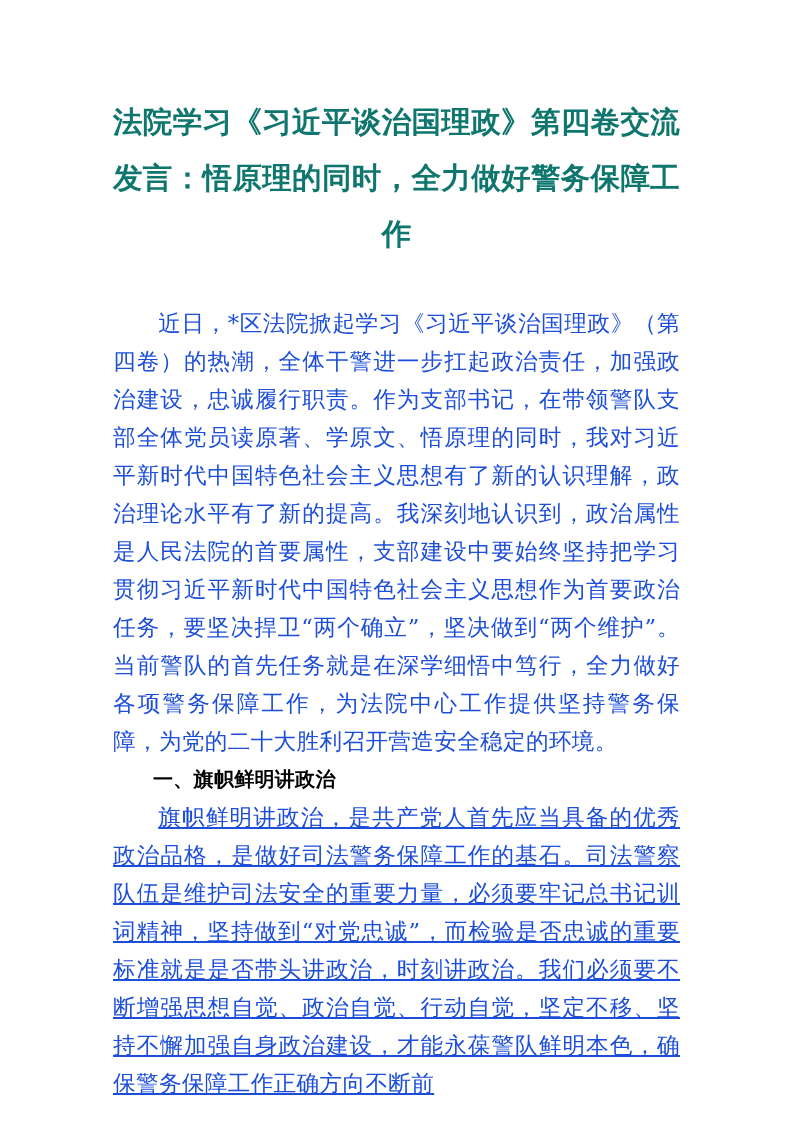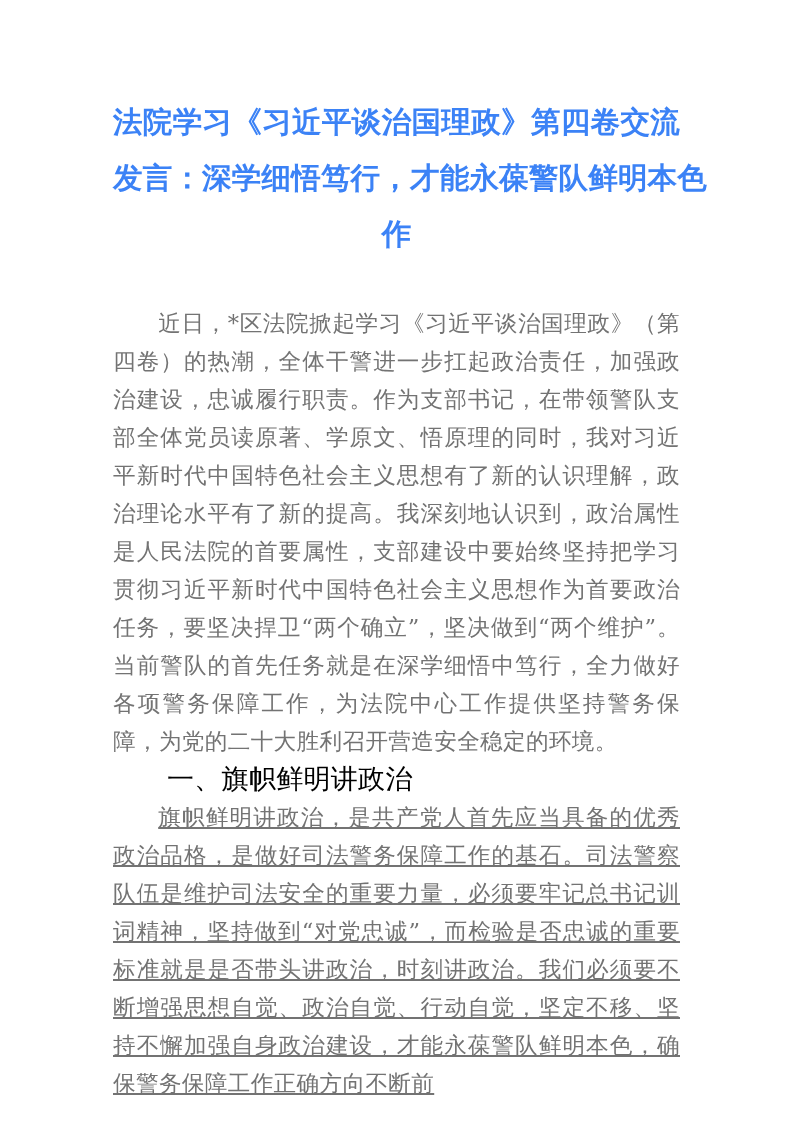--- a/index.html
+++ b/index.html
@@ -35,21 +35,21 @@
   
   .doc-title {
     margin: 0;
     padding-top: 94px;
     font-family: "DejaVu Serif", "Liberation Serif", serif;
     font-weight: bold;
     font-size: 29.5px;
     line-height: 56px;
     letter-spacing: 0.2px;
     text-align: center;
-    color: #3b82f6;
+    color: #0f766e;
     text-justify: inter-ideograph;
   }
   .doc-title .tline {
     display: block;
     white-space: nowrap;
   }
   .doc-title .tline.first,
   .doc-title .tline.second {
     text-align: justify;
     text-align-last: justify;
@@ -62,34 +62,34 @@
   
   .body-block {
     margin-top: 42px;
   }
 
   p.para {
     margin: 0;
     font-family: "DejaVu Serif", "Liberation Serif", serif;
     font-size: 22.6px;
     line-height: 38px;
-    color: #737373;
+    color: #1d4ed8;
     text-align: justify;
     text-align-last: left;
     text-justify: inter-ideograph;
     letter-spacing: 0.35px;
     text-indent: 2em;
   }
 
   
   h2.section-heading {
     margin: 0;
     font-family: "DejaVu Sans", "Liberation Sans", sans-serif;
-    font-weight: normal;
-    font-size: 27px;
+    font-weight: bold;
+    font-size: 20px;
     line-height: 38px;
     letter-spacing: 0.3px;
     text-indent: 2em;
     color: #000000;
     text-align: left;
   }
 
   
   .clip {
     overflow: hidden;
@@ -97,21 +97,21 @@
   }
 </style>
 </head>
 <body>
 
 <div id="page">
   <div id="content">
 
     <div class="doc-title">
       <span class="tline first">法院学习《习近平谈治国理政》第四卷交流</span>
-      <span class="tline second">发言：深学细悟笃行，才能永葆警队鲜明本色</span>
+      <span class="tline second">发言：悟原理的同时，全力做好警务保障工</span>
       <span class="tline third">作</span>
     </div>
 
     <div class="body-block">
 
       <p class="para">近日，*区法院掀起学习《习近平谈治国理政》（第四卷）的热潮，全体干警进一步扛起政治责任，加强政治建设，忠诚履行职责。作为支部书记，在带领警队支部全体党员读原著、学原文、悟原理的同时，我对习近平新时代中国特色社会主义思想有了新的认识理解，政治理论水平有了新的提高。我深刻地认识到，政治属性是人民法院的首要属性，支部建设中要始终坚持把学习贯彻习近平新时代中国特色社会主义思想作为首要政治任务，要坚决捍卫“两个确立”，坚决做到“两个维护”。当前警队的首先任务就是在深学细悟中笃行，全力做好各项警务保障工作，为法院中心工作提供坚持警务保障，为党的二十大胜利召开营造安全稳定的环境。</p>
 
       <h2 class="section-heading">一、旗帜鲜明讲政治</h2>
 
       <p class="para clip">旗帜鲜明讲政治，是共产党人首先应当具备的优秀政治品格，是做好司法警务保障工作的基石。司法警察队伍是维护司法安全的重要力量，必须要牢记总书记训词精神，坚持做到“对党忠诚”，而检验是否忠诚的重要标准就是是否带头讲政治，时刻讲政治。我们必须要不断增强思想自觉、政治自觉、行动自觉，坚定不移、坚持不懈加强自身政治建设，才能永葆警队鲜明本色，确保警务保障工作正确方向不断前</p>

